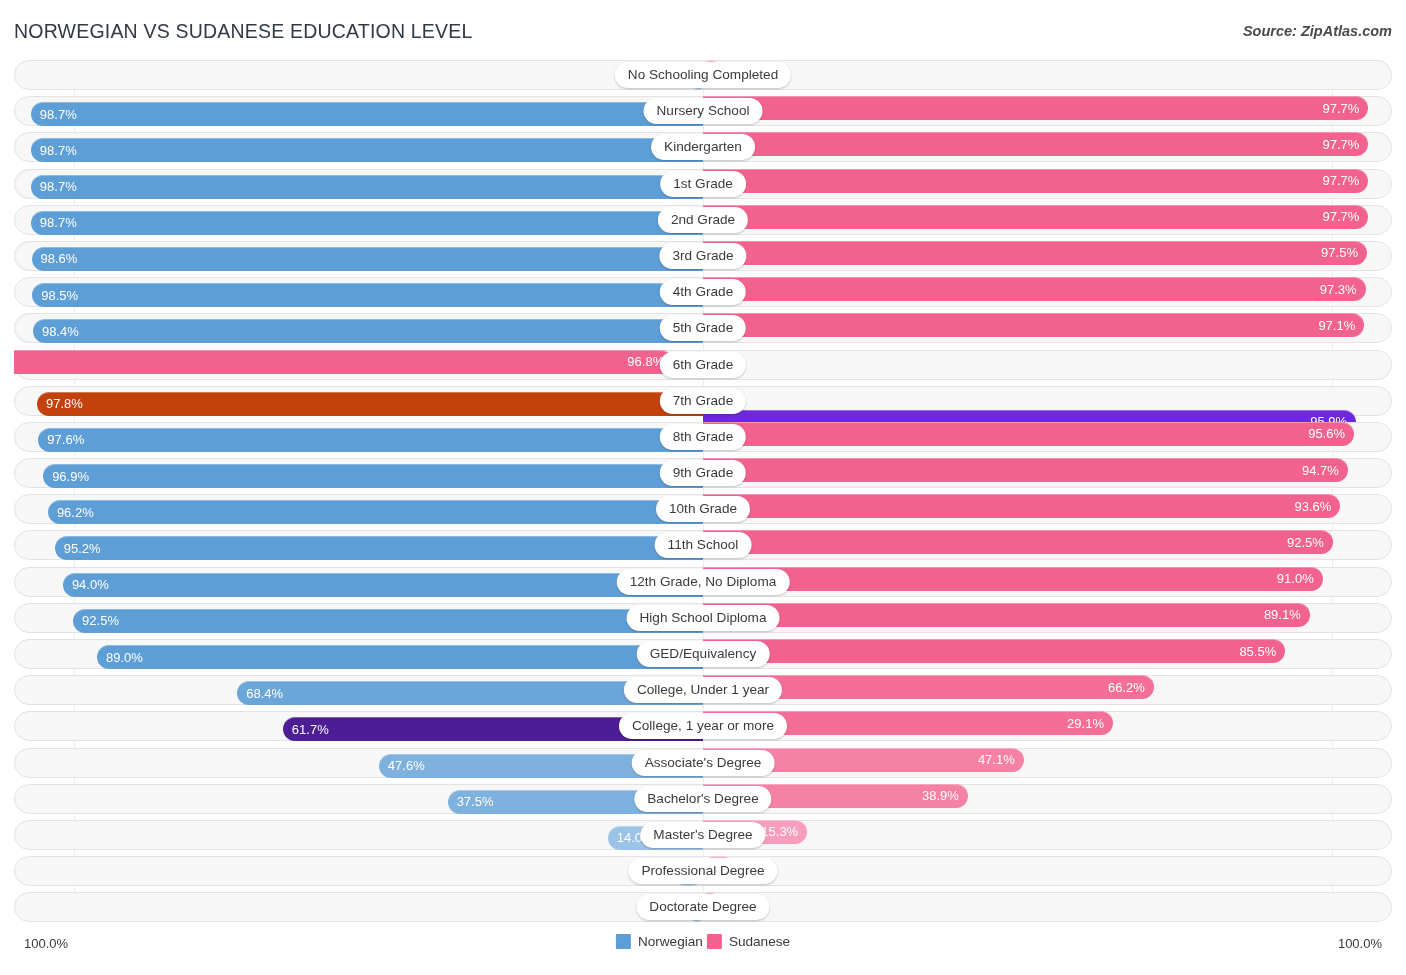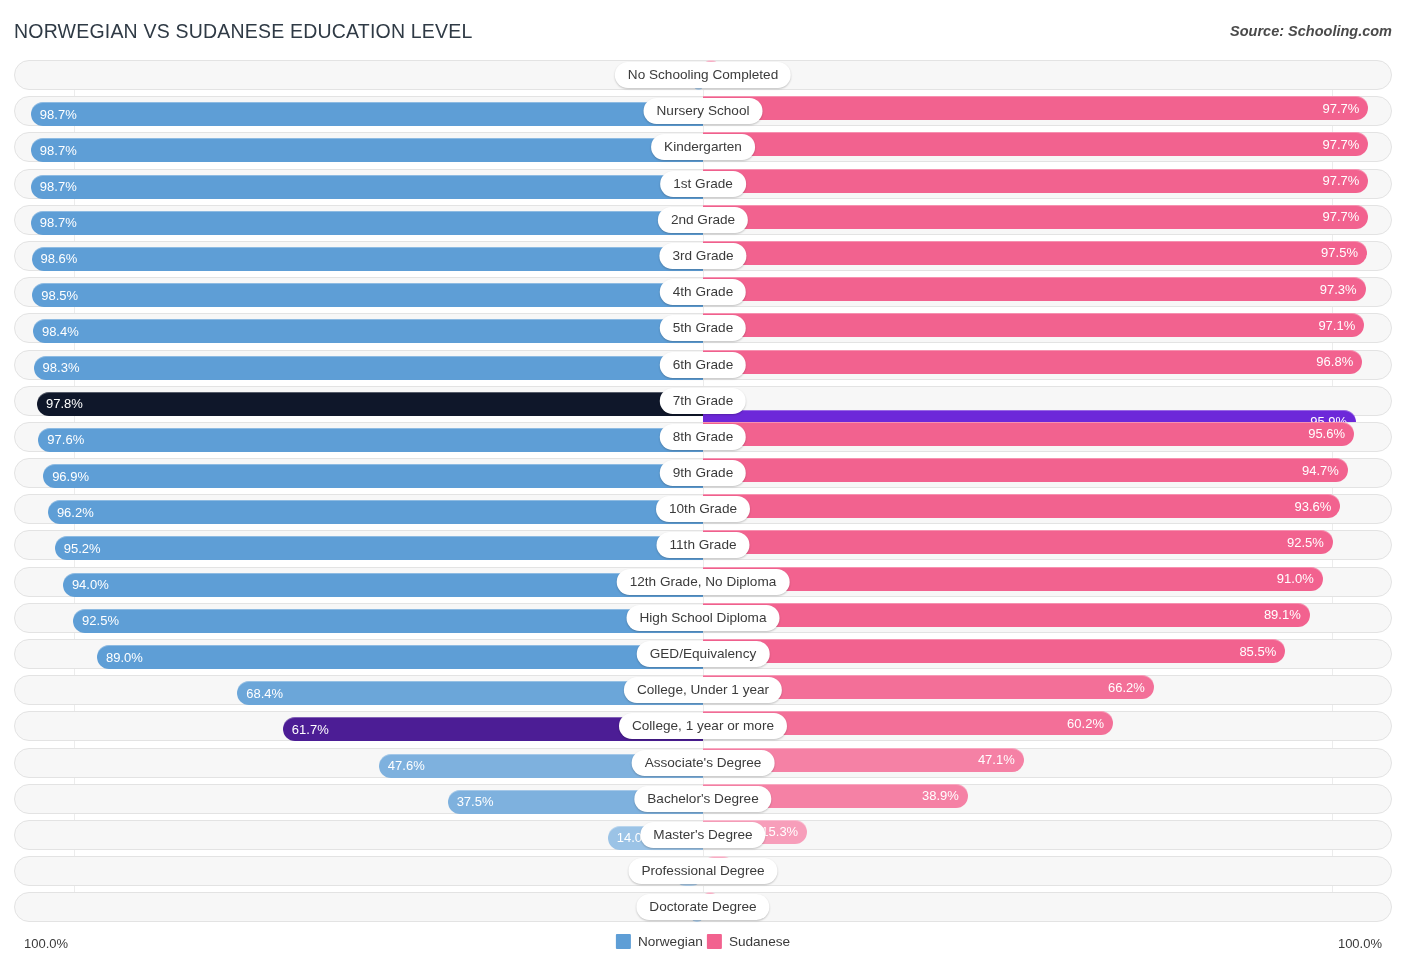--- a/index.html
+++ b/index.html
@@ -192,21 +192,21 @@
   .swatch { width: 15px; height: 15px; border-radius: 1px; display: block; }
   .legend-text { font-size: 13.6px; color: #3a3a3a; white-space: nowrap; }
 </style>
 </head>
 <body>
 
 <div class="page">
 
   <div class="header">
     <div class="chart-title">NORWEGIAN VS SUDANESE EDUCATION LEVEL</div>
-    <div class="chart-source">Source: Schooling.com</div>
+    <div class="chart-source">Source: ZipAtlas.com</div>
   </div>
 
   <div class="plot" id="plot">
     <div class="gridlines" id="gridlines" style="height: 862px;">
         <div class="gridline" style="left: 59.943px;"></div>
         <div class="gridline" style="left: 689px;"></div>
         <div class="gridline" style="left: 1318.06px;"></div>
       </div>
   <div class="row">
         <div class="track"></div>
@@ -332,38 +332,33 @@
             <div class="bar right" style="width: 661.251px; background: rgb(242, 98, 143);">
               <span class="val inside">97.1%</span>
             </div>
           </div>
         </div>
         <div class="center-label">5th Grade</div>
       </div>
       <div class="row">
         <div class="track"></div>
         <div class="halves">
-          <div class="half left">
-            <div class="bar left" style="width: 669.423px; background: rgb(94, 158, 214);">
-              <span class="val inside">98.3%</span>
-            </div>
-          </div>
           <div class="half right">
             <div class="bar right" style="width: 659.208px; background: rgb(242, 98, 143);">
               <span class="val inside">96.8%</span>
             </div>
           </div>
         </div>
         <div class="center-label">6th Grade</div>
       </div>
       <div class="row">
         <div class="track"></div>
         <div class="halves">
           <div class="half left">
-            <div class="bar left" style="width: 666.018px; background: #0f172a;">
+            <div class="bar left" style="width: 666.018px; background: #c2410c;">
               <span class="val inside">97.8%</span>
             </div>
           </div>
           <div class="half right">
             <div class="bar right" style="width: 653.079px; background: #6d28d9; margin-top: 24px;">
               <span class="val inside">95.9%</span>
             </div>
           </div>
         </div>
         <div class="center-label">7th Grade</div>
@@ -423,21 +418,21 @@
             <div class="bar left" style="width: 648.312px; background: rgb(94, 158, 214);">
               <span class="val inside">95.2%</span>
             </div>
           </div>
           <div class="half right">
             <div class="bar right" style="width: 629.925px; background: rgb(242, 98, 143);">
               <span class="val inside">92.5%</span>
             </div>
           </div>
         </div>
-        <div class="center-label">11th Grade</div>
+        <div class="center-label">11th School</div>
       </div>
       <div class="row">
         <div class="track"></div>
         <div class="halves">
           <div class="half left">
             <div class="bar left" style="width: 640.14px; background: rgb(94, 158, 214);">
               <span class="val inside">94.0%</span>
             </div>
           </div>
           <div class="half right">
@@ -499,21 +494,21 @@
       <div class="row">
         <div class="track"></div>
         <div class="halves">
           <div class="half left">
             <div class="bar left" style="width: 420.177px; background: #4c1d95;">
               <span class="val inside">61.7%</span>
             </div>
           </div>
           <div class="half right">
             <div class="bar right" style="width: 409.962px; background: rgb(243, 111, 152);">
-              <span class="val inside">60.2%</span>
+              <span class="val inside">29.1%</span>
             </div>
           </div>
         </div>
         <div class="center-label">College, 1 year or more</div>
       </div>
       <div class="row">
         <div class="track"></div>
         <div class="halves">
           <div class="half left">
             <div class="bar left" style="width: 324.156px; background: rgb(126, 177, 222);">

